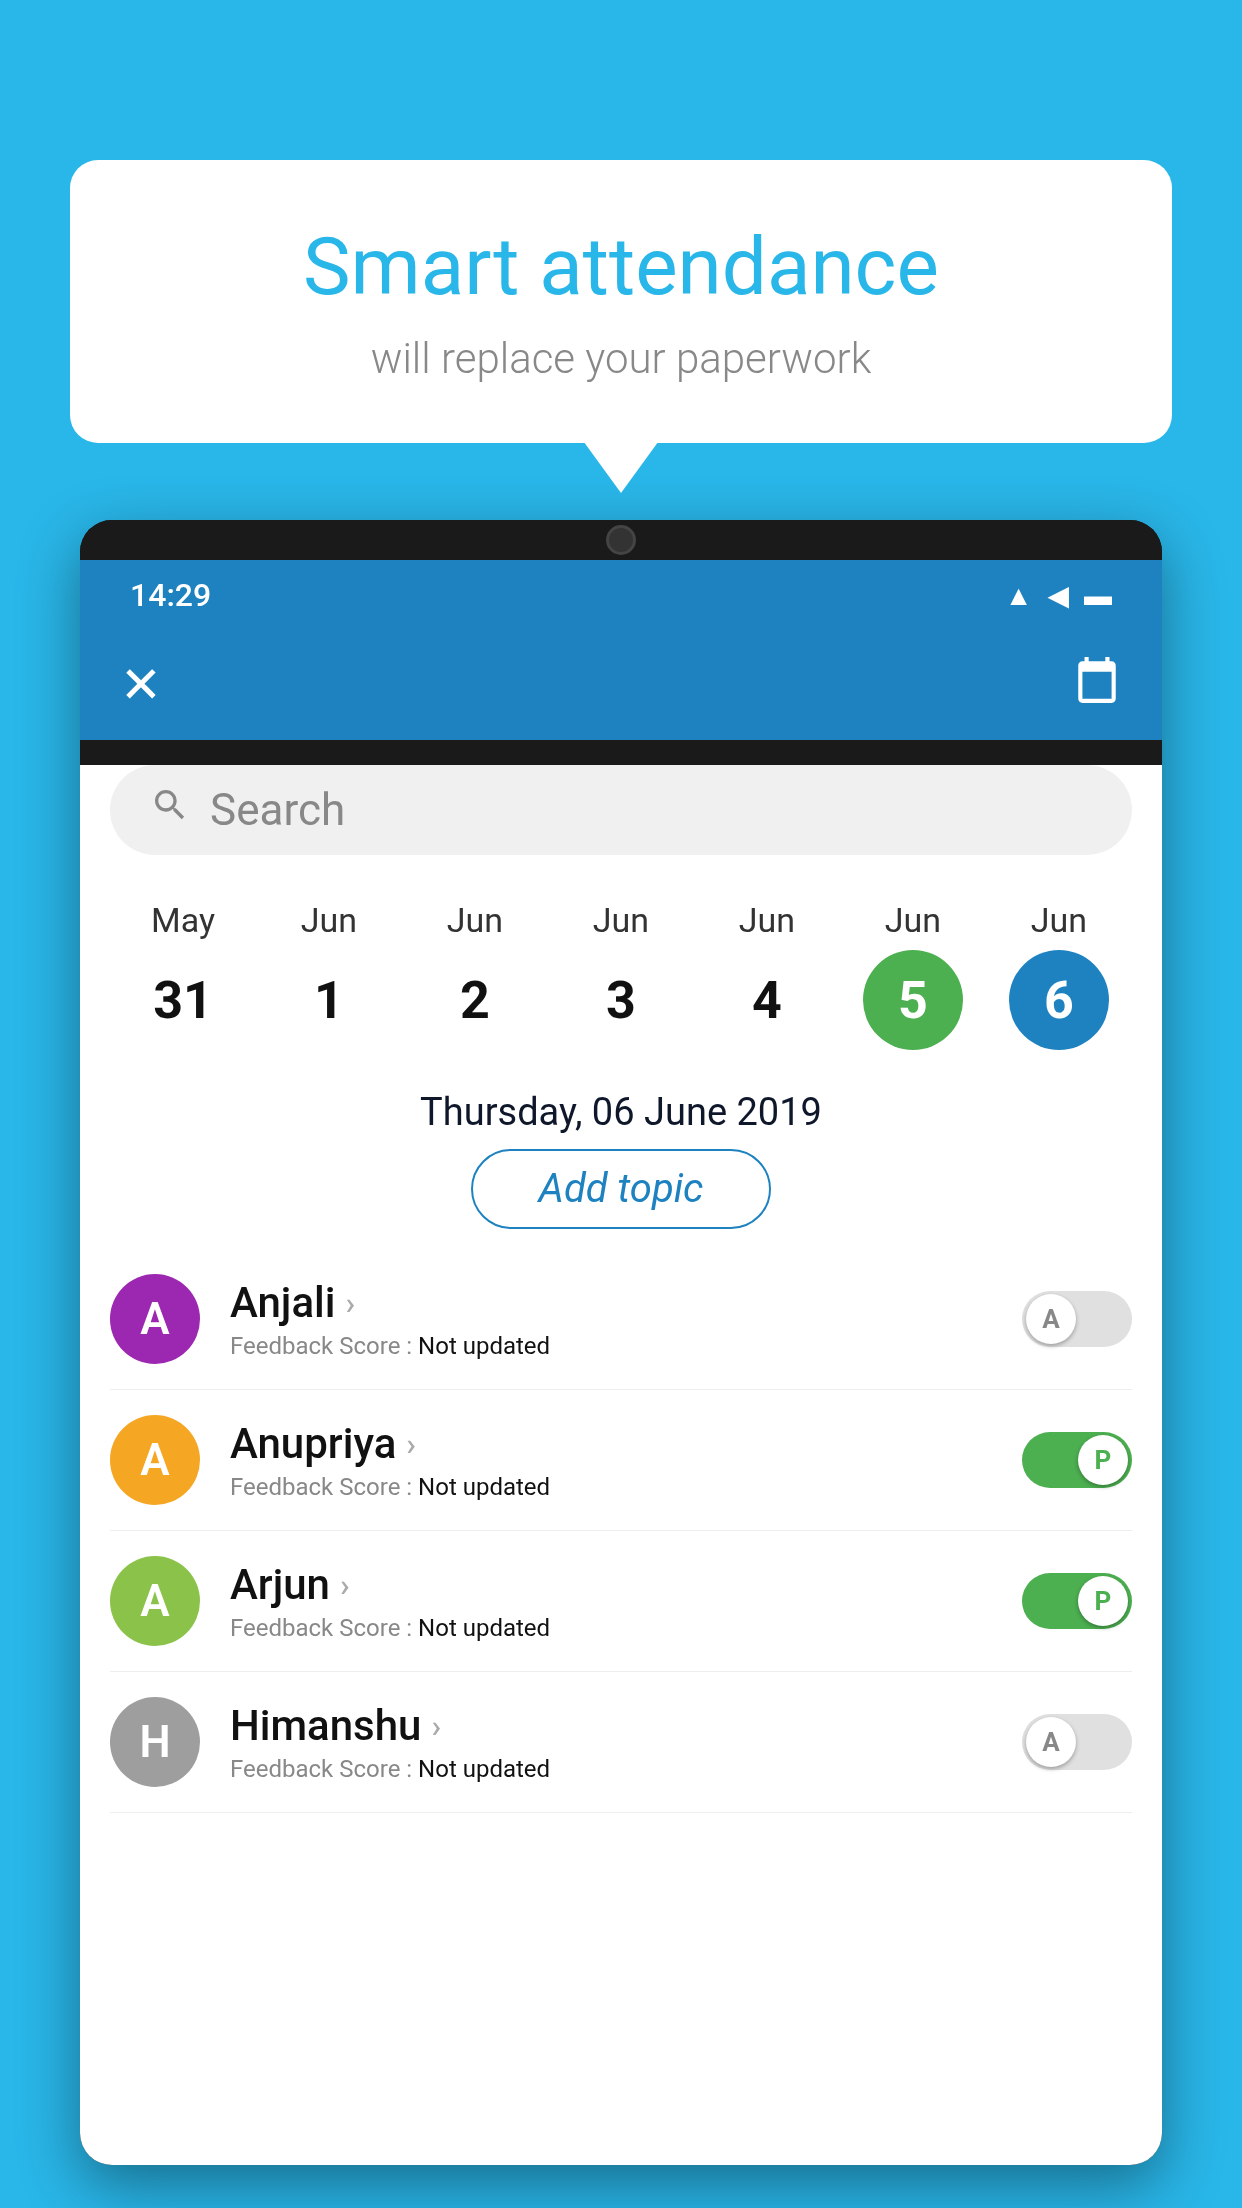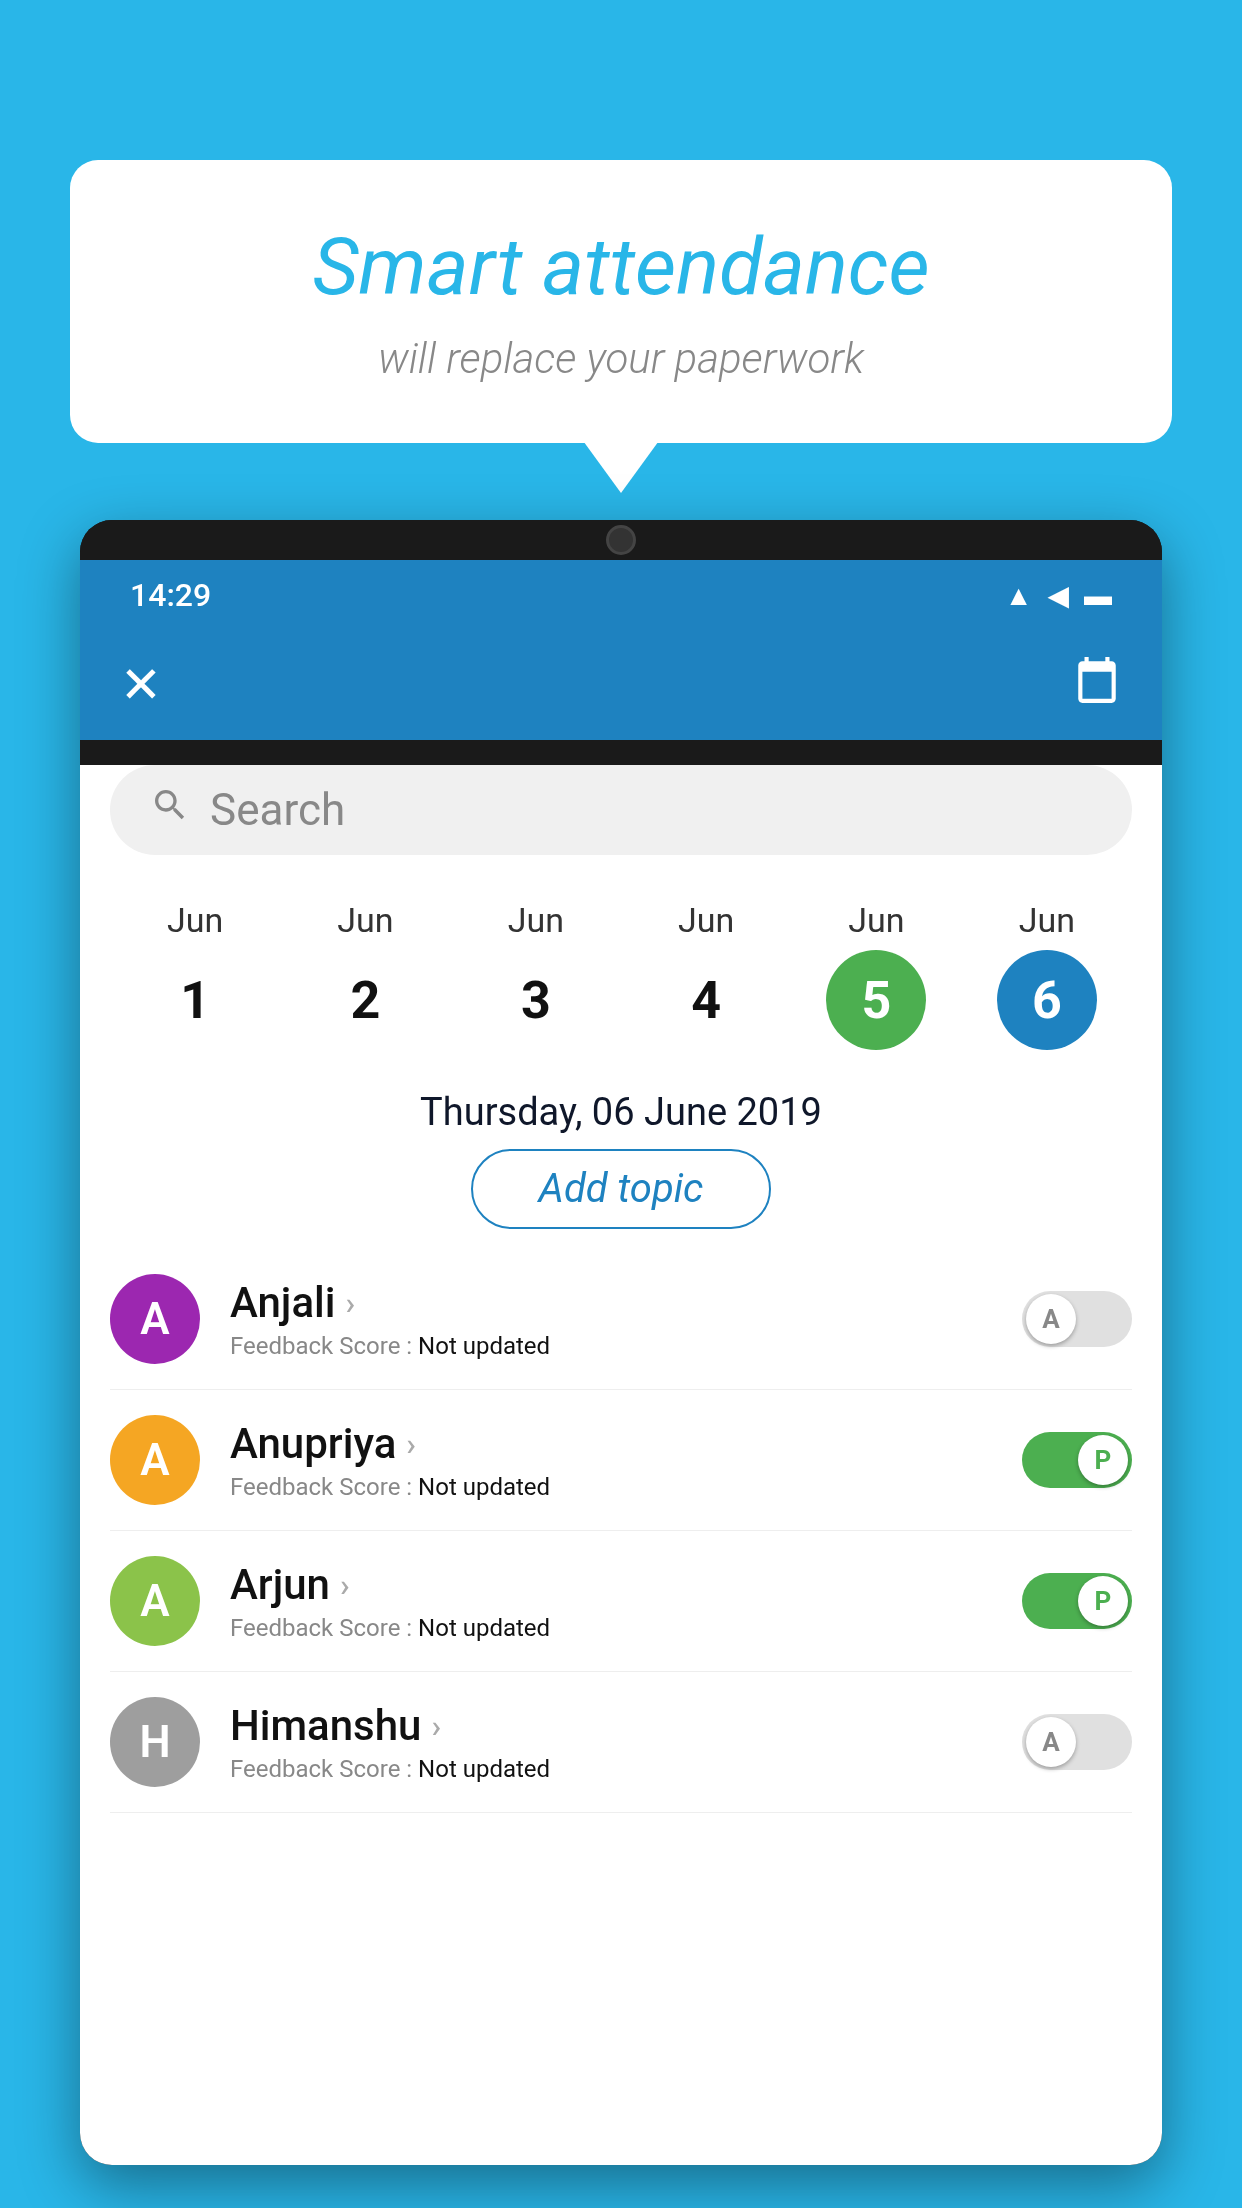--- a/index.html
+++ b/index.html
@@ -20,21 +20,20 @@
       left: 70px;
       right: 70px;
     }
 
     .speech-bubble {
       background: white;
       border-radius: 28px;
       padding: 60px 44px;
       text-align: center;
       position: relative;
-      font-style: italic;
     }
 
     .speech-bubble::after {
       content: '';
       position: absolute;
       bottom: -50px;
       left: 50%;
       transform: translateX(-50%);
       width: 0;
       height: 0;
@@ -399,20 +398,24 @@
         <span class="search-icon-el">
           <svg width="40" height="40" viewBox="0 0 24 24" fill="#888">
             <path d="M15.5 14h-.79l-.28-.27C15.41 12.59 16 11.11 16 9.5 16 5.91 13.09 3 9.5 3S3 5.91 3 9.5 5.91 16 9.5 16c1.61 0 3.09-.59 4.23-1.57l.27.28v.79l5 4.99L20.49 19l-4.99-5zm-6 0C7.01 14 5 11.99 5 9.5S7.01 5 9.5 5 14 7.01 14 9.5 11.99 14 9.5 14z"></path>
           </svg>
         </span>
         <span class="search-text">Search</span>
       </div>
 
       <div class="date-selector">
 
+      <div class="date-item">
+            <div class="date-month">May</div>
+            <div class="date-num">31</div>
+          </div>
           <div class="date-item">
             <div class="date-month">Jun</div>
             <div class="date-num">1</div>
           </div>
           <div class="date-item">
             <div class="date-month">Jun</div>
             <div class="date-num">2</div>
           </div>
           <div class="date-item">
             <div class="date-month">Jun</div>

